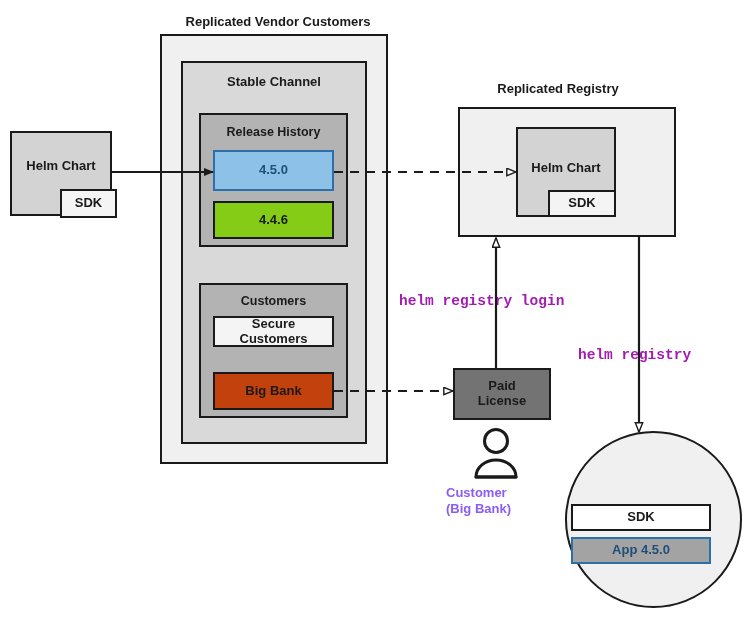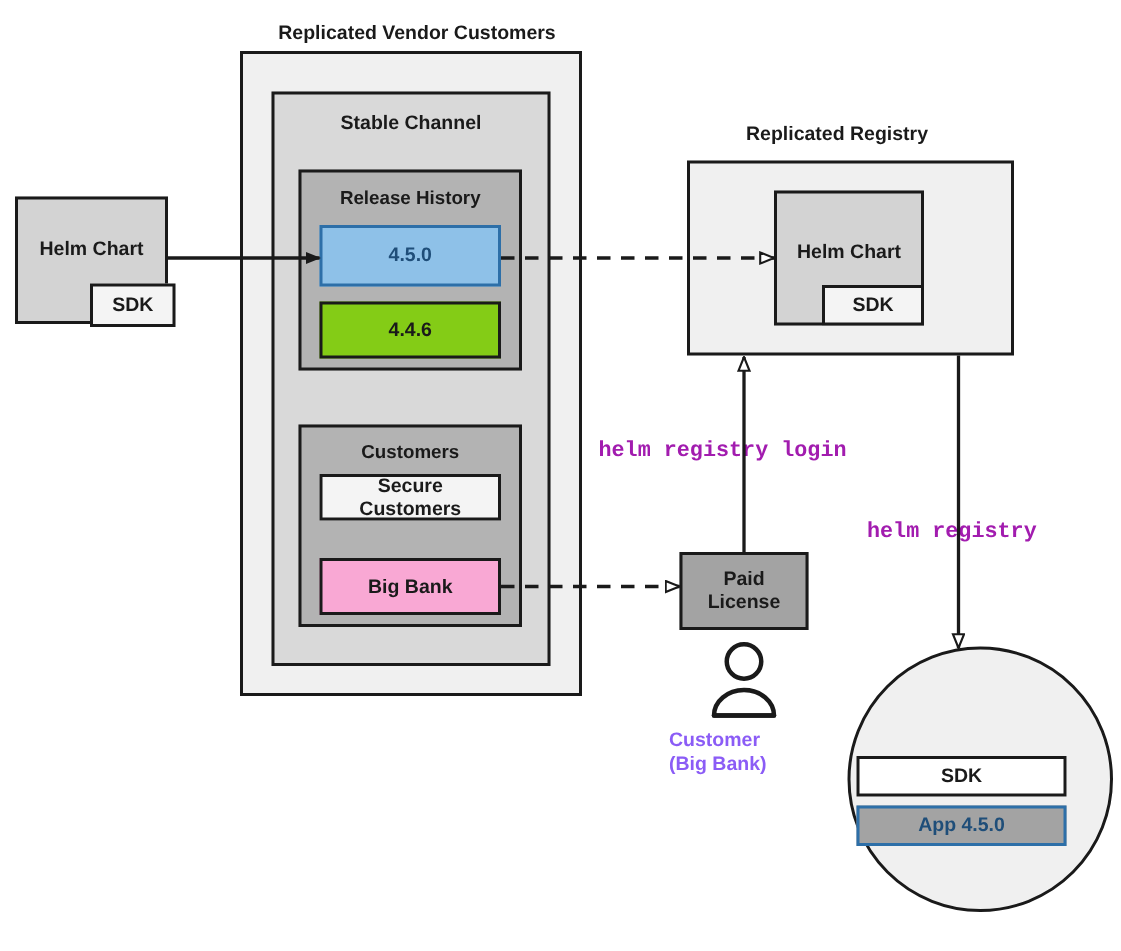--- a/index.html
+++ b/index.html
@@ -108,36 +108,36 @@
 
   <div class="box" style="left:199px; top:283px; width:149px; height:135px; background:#b3b3b3; display:block;">
     <div class="label-top" style="top:9px; font-size:12.5px;">Customers</div>
   </div>
 
   <div class="box" style="left:213px; top:316px; width:121px; height:31px; background:#f4f4f4; font-size:13px; flex-direction:column;align-items:center;">
     <span>Secure</span>
     <span>Customers</span>
   </div>
 
-  <div class="box" style="left:213px; top:372px; width:121px; height:38px; background:#f9a8d4; font-size:13px;">
+  <div class="box" style="left:213px; top:372px; width:121px; height:38px; background:#c2410c; font-size:13px;">
     <span>Big Bank</span>
   </div>
 
   <div class="title" style="left:458px; top:81px; width:200px; font-size:13px;">Replicated Registry</div>
 
   <div class="box" style="left:458px; top:107px; width:218px; height:130px; background:#f0f0f0; display:block;"></div>
 
   <div class="box" style="left:516px; top:127px; width:100px; height:90px; background:#d3d3d3; font-size:13px; align-items:flex-start; padding-top:32px;">
     <span>Helm Chart</span>
   </div>
   <div class="box" style="left:548px; top:190px; width:68px; height:27px; background:#f4f4f4; font-size:13px;">
     <span>SDK</span>
   </div>
 
-  <div class="box" style="left:453px; top:368px; width:86px; height:52px; background:#a3a3a3; font-size:13px; flex-direction:column;">
+  <div class="box" style="left:453px; top:368px; width:98px; height:52px; background:#737373; font-size:13px; flex-direction:column;">
     <span>Paid</span>
     <span>License</span>
   </div>
 
   <div class="plain-text" style="left:446px; top:485px; width:100px; font-size:13px;">
     <div>Customer</div>
     <div>(Big Bank)</div>
   </div>
 
   <div class="circle-node" style="left:565px; top:431px; width:177px; height:177px; background:#f0f0f0;"></div>

